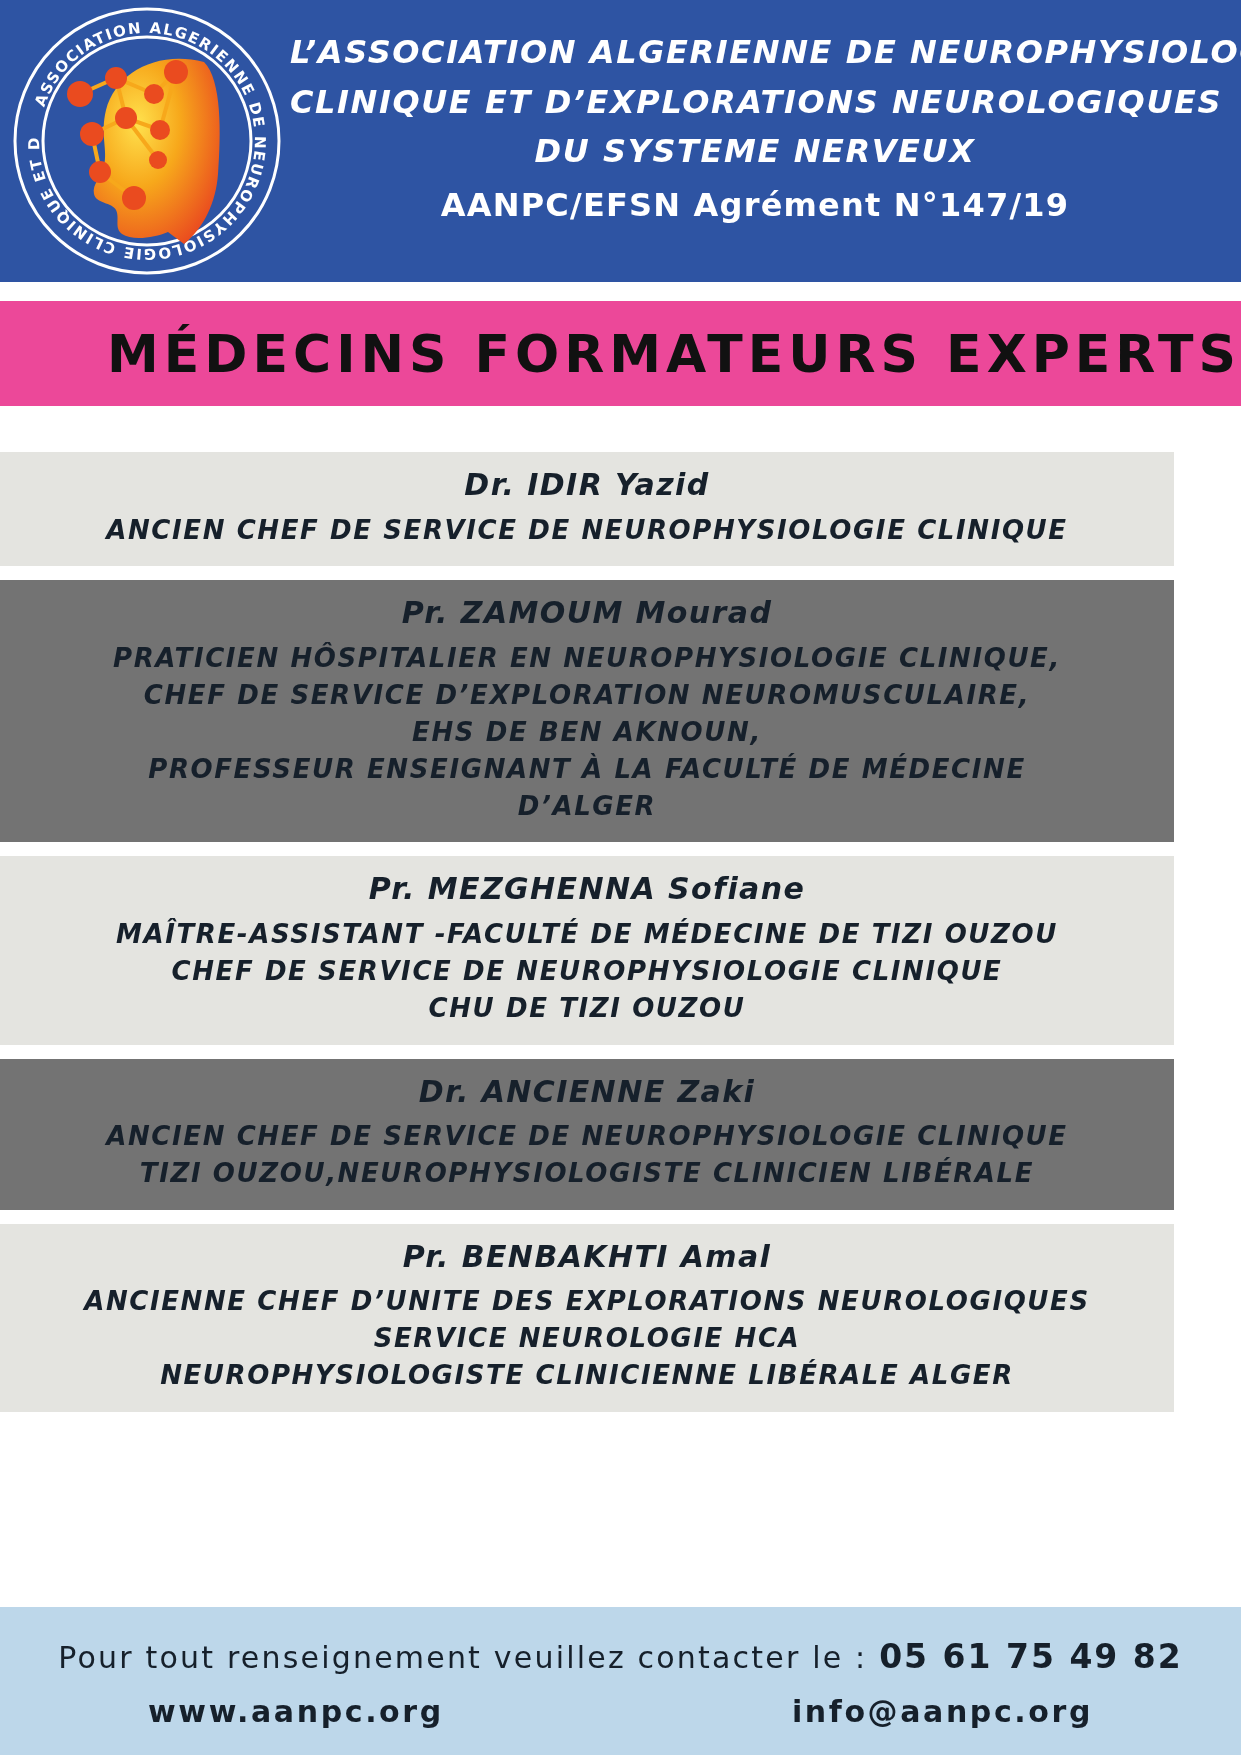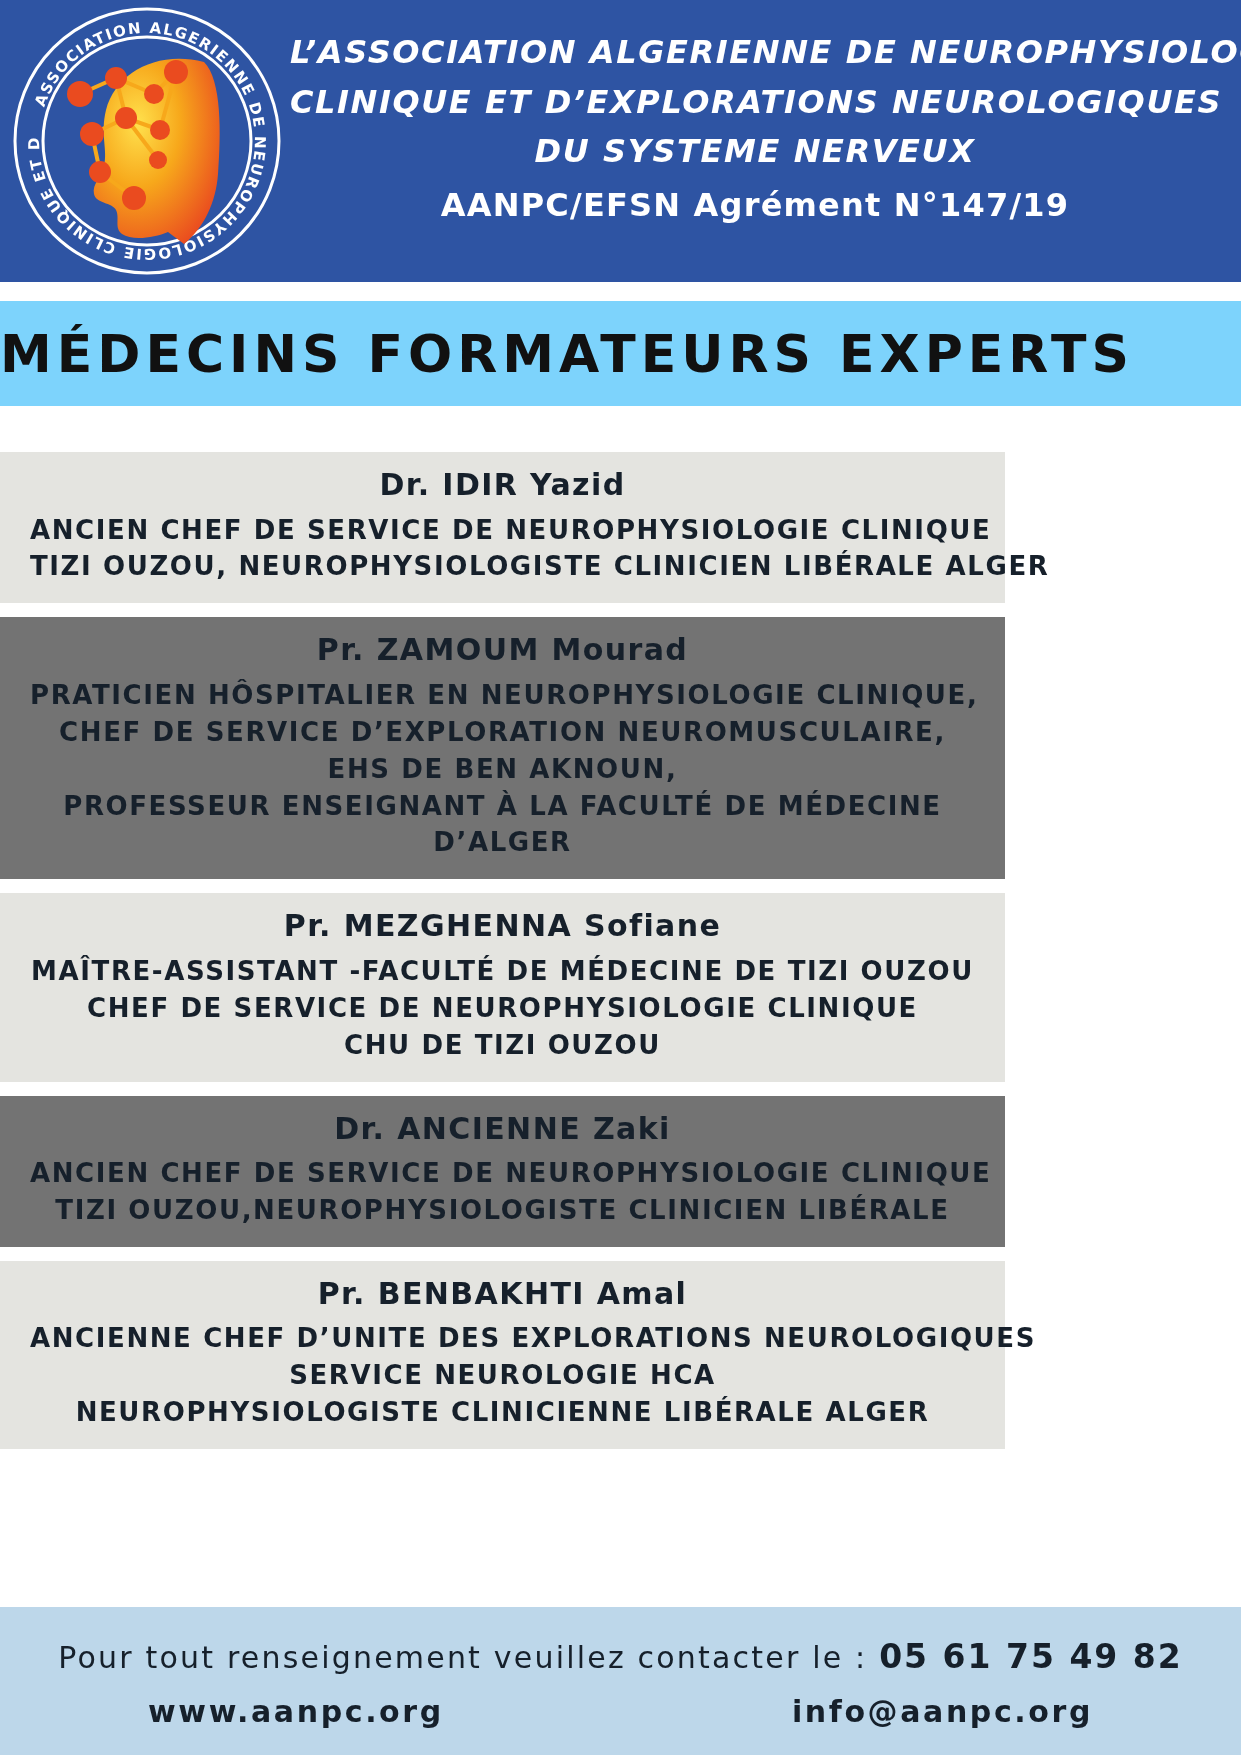--- a/index.html
+++ b/index.html
@@ -62,47 +62,48 @@
     padding-top: 4px;
   }
 
   
   .title-band {
     position: absolute;
     left: 0;
     top: 301px;
     width: 1241px;
     height: 105px;
-    background: #7dd3fc;
+    background: #ec4899;
     display: flex;
     align-items: center;
-    justify-content: flex-start;
+    justify-content: flex-end;
   }
   .title-band .title {
     font-family: "DejaVu Sans", sans-serif;
     font-weight: bold;
     font-size: 52px;
     letter-spacing: 5px;
     color: #111111;
     white-space: nowrap;
   }
 
   
   .blocks {
     position: absolute;
     left: 0;
     top: 452px;
     width: 1241px;
   }
   .block {
-    width: 1005px;
+    width: 1174px;
     box-sizing: border-box;
     padding: 14px 30px 18px 30px;
     text-align: center;
     margin-bottom: 14px;
+    font-style: italic;
   }
   .block.grey { background: #e4e4e0; }
   .block.blue { background: #737373; }
 
   .b-name {
     font-family: "DejaVu Sans", sans-serif;
     font-weight: bold;
     font-size: 30px;
     letter-spacing: 1.4px;
     color: #16202b;
@@ -215,21 +216,20 @@
 
   <div class="title-band">
     <div class="title">MÉDECINS FORMATEURS EXPERTS</div>
   </div>
 
   <div class="blocks">
 
     <div class="block grey">
       <div class="b-name">Dr. IDIR Yazid</div>
       <div class="b-line">ANCIEN CHEF DE SERVICE DE NEUROPHYSIOLOGIE CLINIQUE</div>
-      <div class="b-line">TIZI OUZOU, NEUROPHYSIOLOGISTE CLINICIEN LIBÉRALE ALGER</div>
     </div>
 
     <div class="block blue">
       <div class="b-name">Pr. ZAMOUM Mourad</div>
       <div class="b-line">PRATICIEN HÔSPITALIER EN NEUROPHYSIOLOGIE CLINIQUE,</div>
       <div class="b-line">CHEF DE SERVICE D’EXPLORATION NEUROMUSCULAIRE,</div>
       <div class="b-line">EHS DE BEN AKNOUN,</div>
       <div class="b-line">PROFESSEUR ENSEIGNANT À LA FACULTÉ DE MÉDECINE</div>
       <div class="b-line">D’ALGER</div>
     </div>

